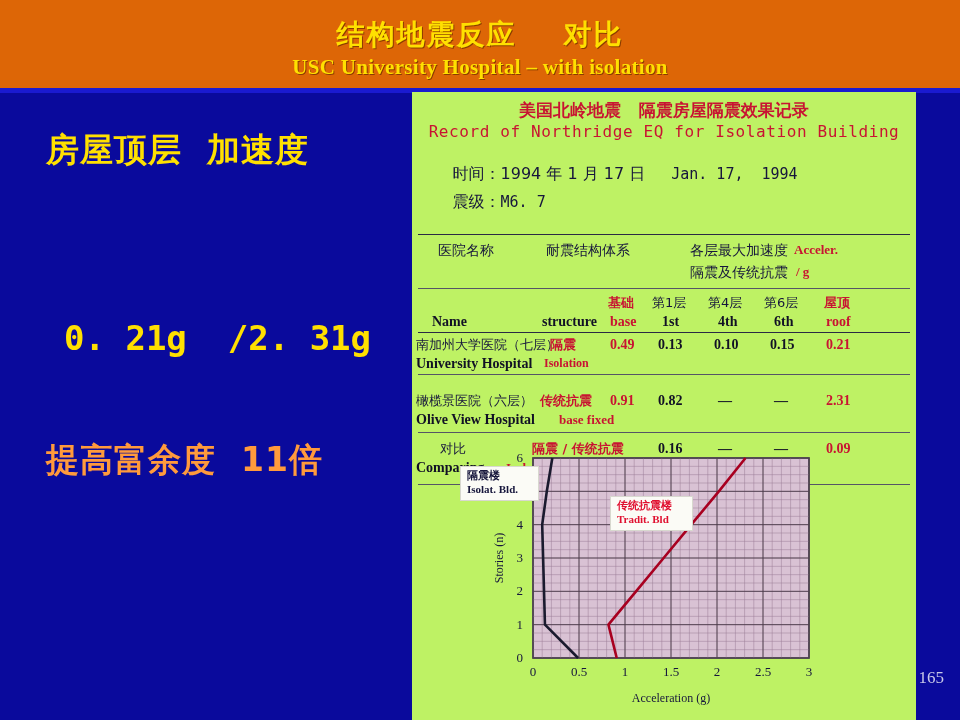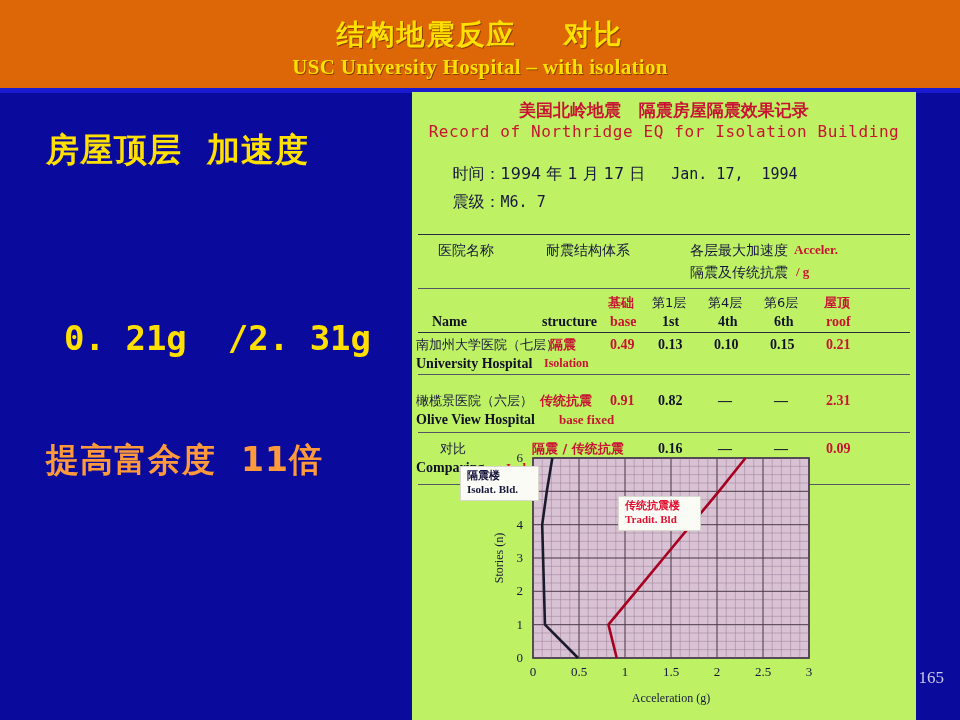--- a/index.html
+++ b/index.html
@@ -96,21 +96,21 @@
   #chart-wrap{position:absolute;left:6px;top:352px;width:492px;height:268px;}
   #chart-svg{display:block;}
 
   .legend-box{
     position:absolute;background:#fbfbf6;border:1px solid #d8d8cf;
     padding:2px 20px 3px 6px;line-height:1.25;
   }
   .legend-cn{font-family:"DejaVu Sans","Liberation Sans",sans-serif;font-size:11px;font-weight:bold;}
   .legend-en{font-family:"Liberation Serif","DejaVu Serif",serif;font-size:11px;font-weight:bold;}
   #legend-isolation{left:42px;top:22px;color:#16163c;}
-  #legend-traditional{left:200px;top:52px;color:#e01030;}
+  #legend-traditional{left:192px;top:52px;color:#e01030;}
 </style>
 </head>
 <body>
 
 <div id="slide">
 
   <div class="header-band">
     <div class="header-title-cn">结构地震反应    对比</div>
     <div class="header-title-en">USC University Hospital – with isolation</div>
   </div>

